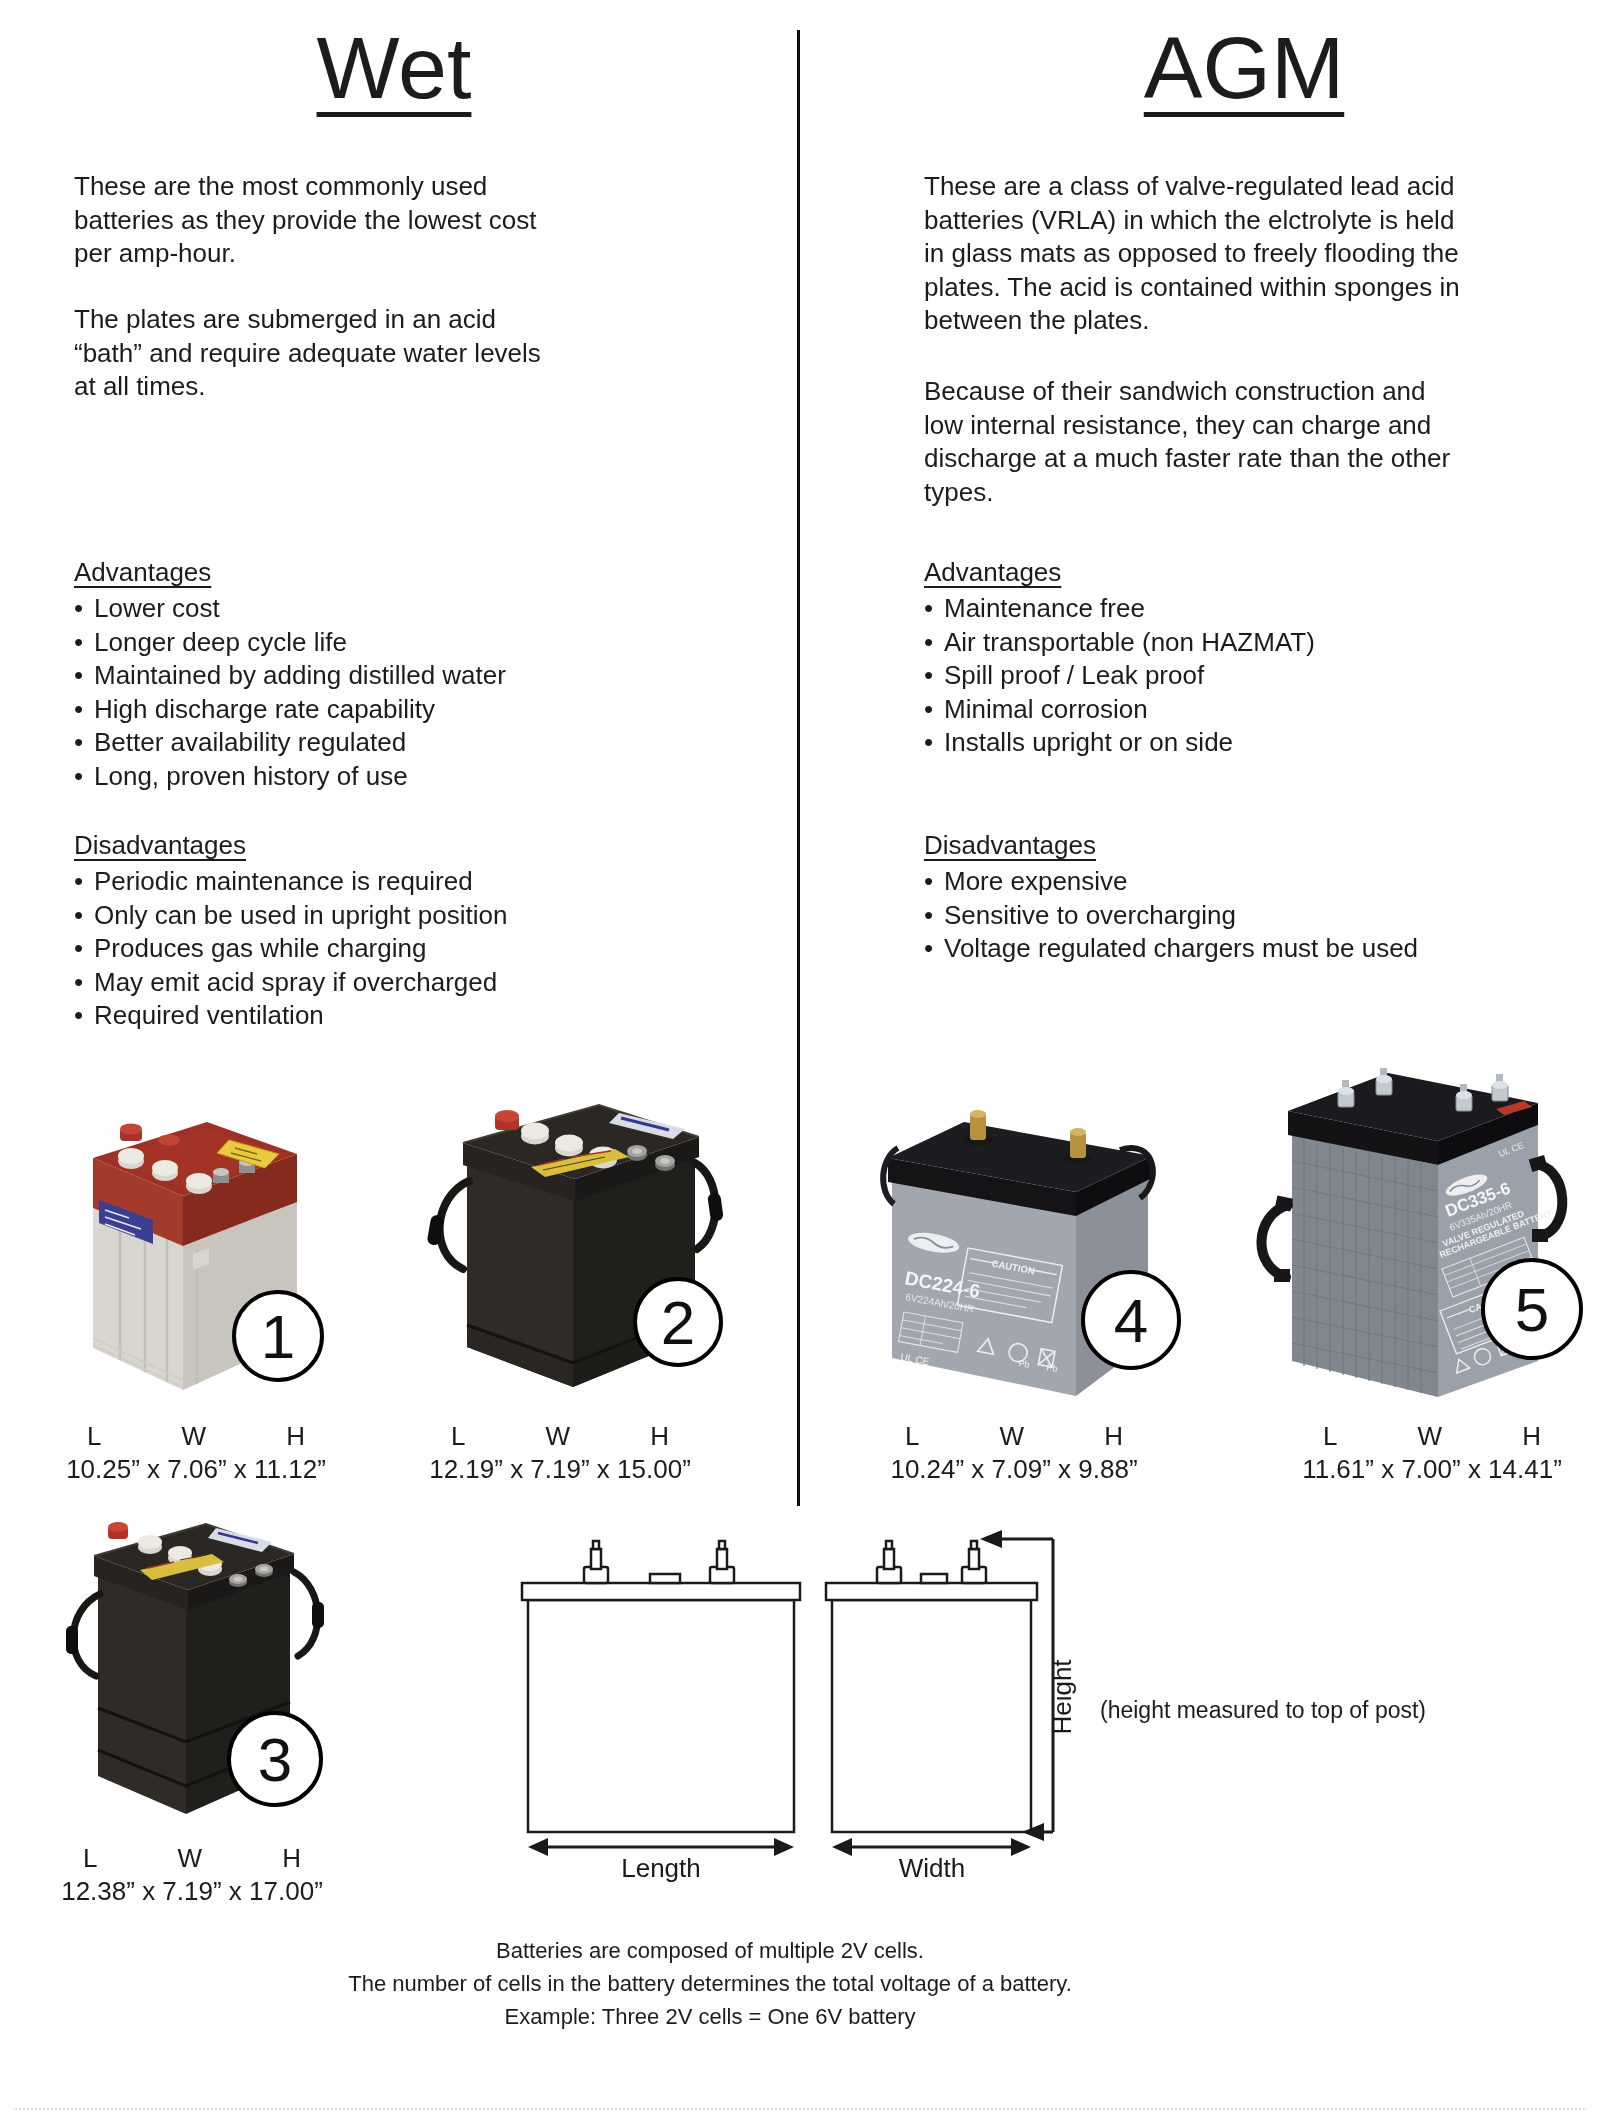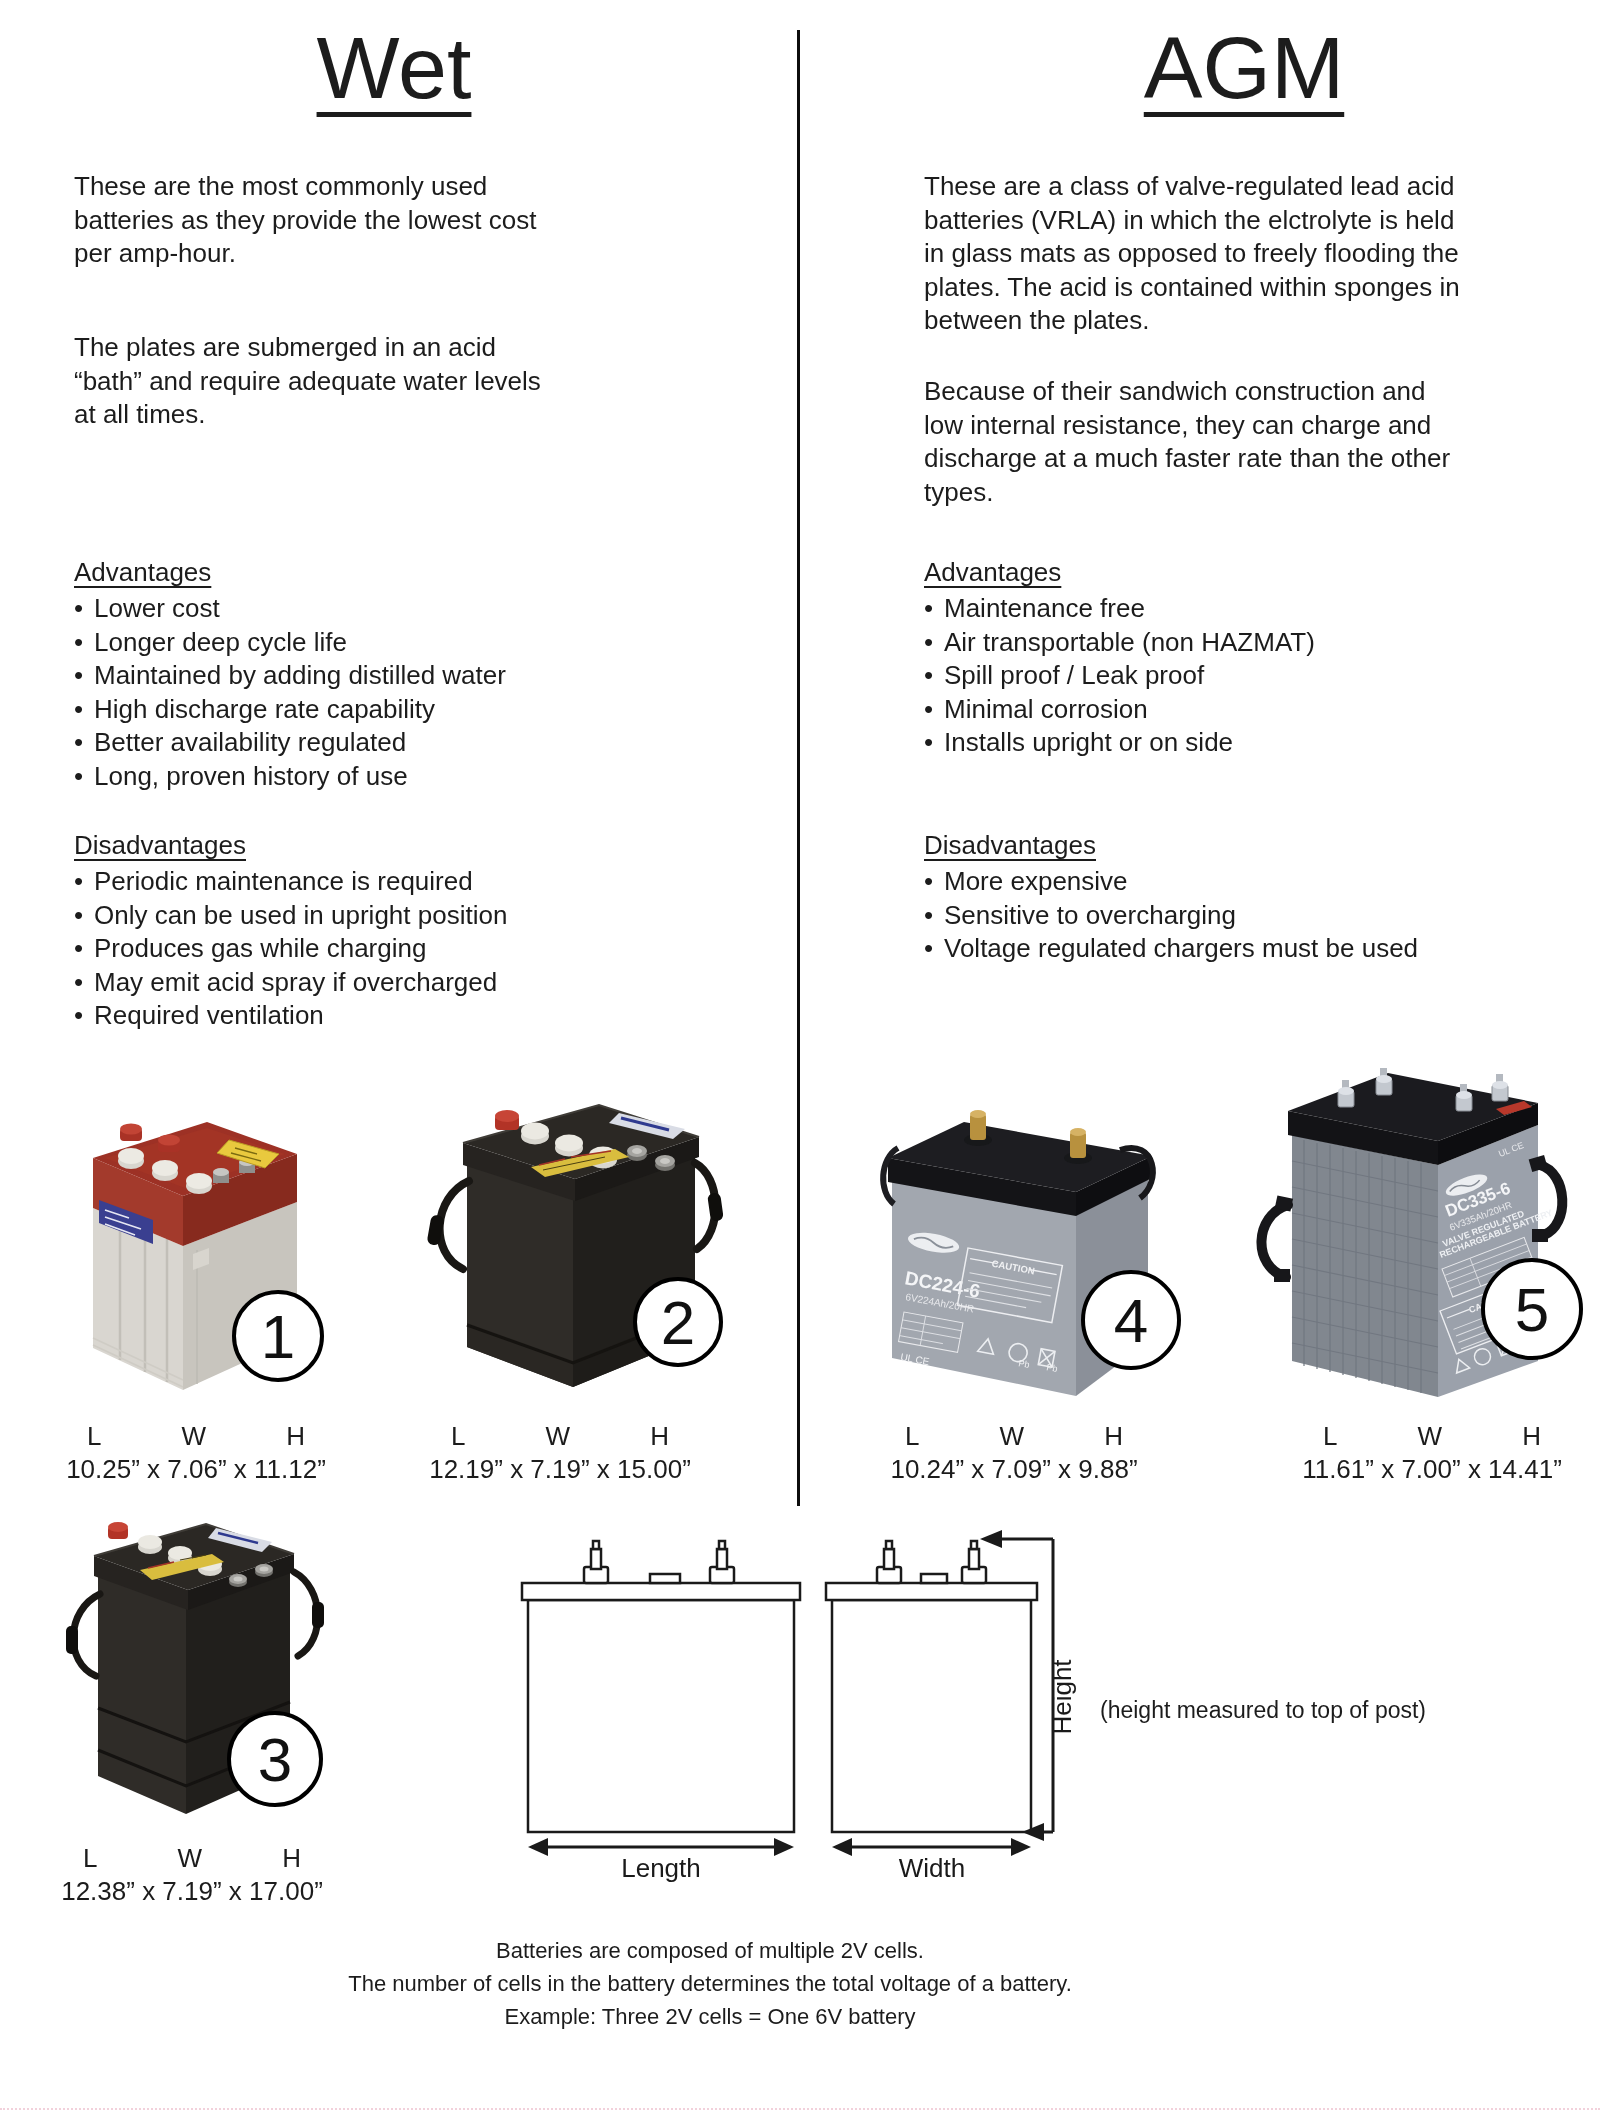--- a/index.html
+++ b/index.html
@@ -1,17 +1,17 @@
 <!DOCTYPE html>
 <html><head>
 <meta charset="utf-8">
 <style>
   html,body{margin:0;padding:0;background:#fff;}
   #page{position:relative;width:1600px;height:2114px;background:#ffffff;
-        font-family:"Liberation Sans",sans-serif;color:#1c1c1c;overflow:hidden;}
+        font-family:"Liberation Sans",sans-serif;color:#1c1c1c;overflow:hidden;border-radius:29px;}
   .abs{position:absolute;}
   .col-title{font-size:88px;line-height:1.1;font-weight:400;text-align:center;}
   .col-title span{text-decoration:underline;text-decoration-thickness:5px;text-underline-offset:14px;}
   .para{font-size:26px;line-height:33.5px;white-space:pre-line;}
   .subhead{font-size:26px;line-height:33px;text-decoration:underline;
            text-decoration-thickness:2px;text-underline-offset:5px;}
   .blist{font-size:26px;line-height:33.5px;}
   .blist .li::before{content:"•";display:inline-block;width:20px;}
   .divider{position:absolute;left:797px;top:30px;width:3px;height:1476px;background:#0d0d0d;}
   .circle{position:absolute;background:#fff;border:4px solid #000;border-radius:50%;
@@ -34,21 +34,21 @@
 <div id="page">
 
   <div class="divider"></div>
 
   <div class="abs col-title" style="left:74px;top:20px;width:640px;">
     <span>Wet</span>
   </div>
   <div class="abs para" style="left:74px;top:170px;width:620px;">These are the most commonly used
 batteries as they provide the lowest cost
 per amp-hour.</div>
-  <div class="abs para" style="left:74px;top:303px;width:620px;margin-top:28px;">The plates are submerged in an acid
+  <div class="abs para" style="left:74px;top:303px;width:620px;">The plates are submerged in an acid
 “bath” and require adequate water levels
 at all times.</div>
 
   <div class="abs subhead" style="left:74px;top:556px;">Advantages</div>
   <div class="abs blist" style="left:74px;top:592px;width:640px;">
     <div class="li">Lower cost</div>
     <div class="li">Longer deep cycle life</div>
     <div class="li">Maintained by adding distilled water</div>
     <div class="li">High discharge rate capability</div>
     <div class="li">Better availability regulated</div>

